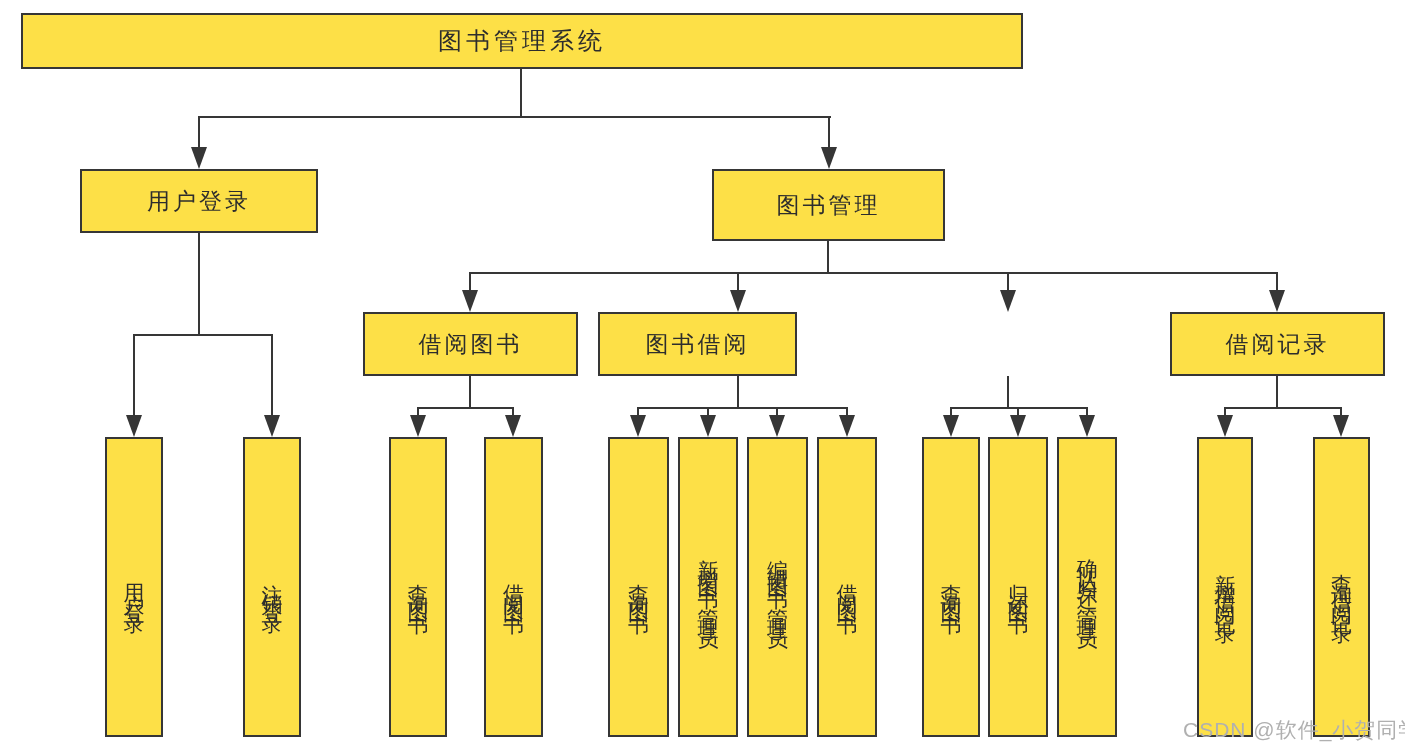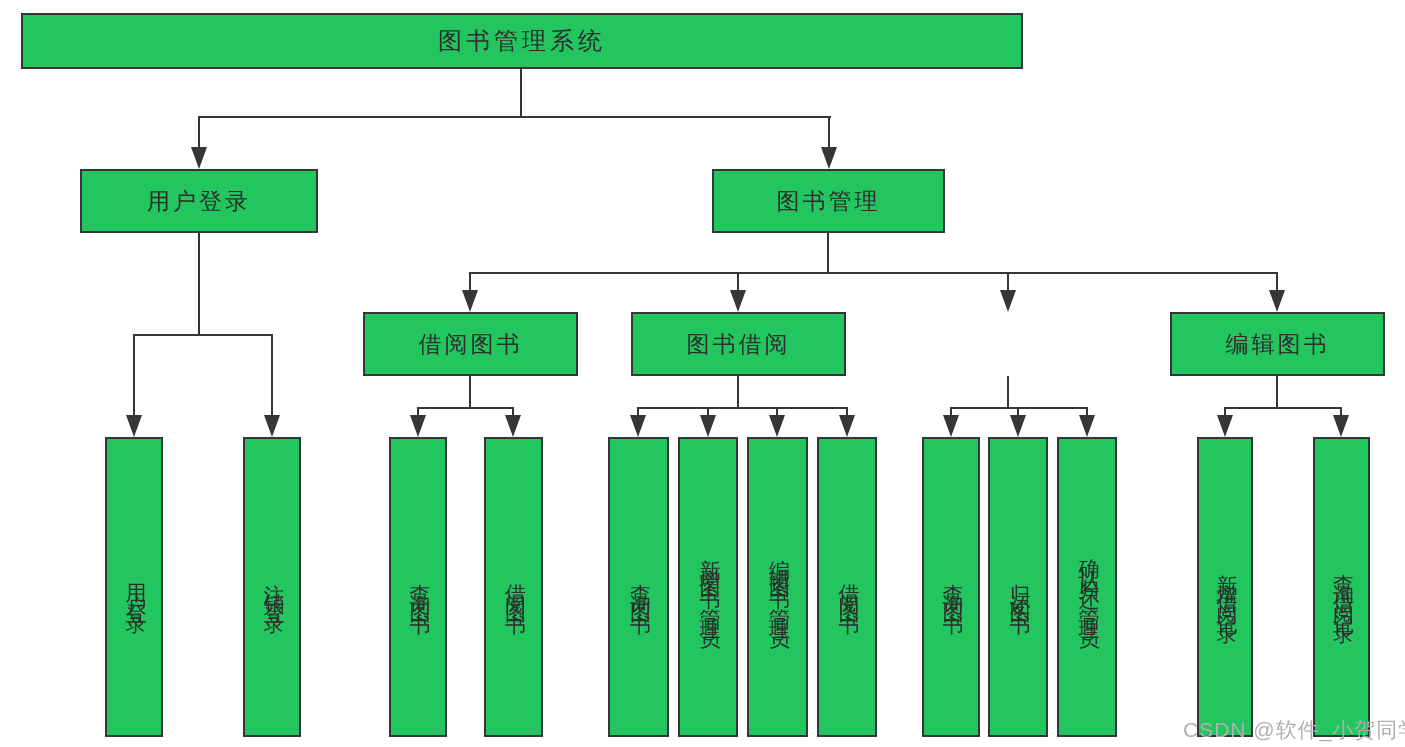--- a/index.html
+++ b/index.html
@@ -2,23 +2,23 @@
 <html><head>
 <meta charset="utf-8">
 <title>图书管理系统</title>
 <style>
   html,body { margin:0; padding:0; background:#ffffff; }
   .canvas {
     position:relative; width:1405px; height:747px; background:#ffffff;
     font-family:"Liberation Sans","DejaVu Sans",sans-serif; overflow:hidden;
   }
   .box {
-    position:absolute; background:#22c55e; border:2px solid #363636;
+    position:absolute; background:#fde047; border:2px solid #363636;
     box-sizing:border-box; display:flex; align-items:center; justify-content:center;
-    color:#2d2d2d; z-index:2;font-family:Liberation Mono, monospace;
+    color:#2d2d2d; z-index:2;
   }
   .box.hz { font-size:23px; letter-spacing:3px; }
   .box.title { font-size:24px; letter-spacing:4px; }
   .box.vt {
     writing-mode:vertical-rl; text-orientation:mixed;
     font-size:21px; letter-spacing:10px;
   }
   .vline, .hline { position:absolute; background:#363636; z-index:1; }
   .vline { width:2px; }
   .hline { height:2px; }
@@ -40,43 +40,43 @@
   <div class="box title" style="left:21px;top:13px;width:1002px;height:56px">图书管理系统</div>
 
   <div class="vline" style="left:520px;top:69px;height:49px"></div>
   <div class="hline" style="left:198px;top:116px;width:633px"></div>
   <div class="vline" style="left:198px;top:116px;height:32px"></div>
   <div class="ah" style="left:191px;top:147px"></div>
   <div class="vline" style="left:828px;top:116px;height:32px"></div>
   <div class="ah" style="left:821px;top:147px"></div>
 
   <div class="box hz" style="left:80px;top:169px;width:238px;height:64px">用户登录</div>
-  <div class="box hz" style="left:712px;top:169px;width:233px;height:64px">图书管理</div>
+  <div class="box hz" style="left:712px;top:169px;width:233px;height:72px">图书管理</div>
 
   <div class="vline" style="left:198px;top:233px;height:103px"></div>
   <div class="hline" style="left:133px;top:334px;width:140px"></div>
   <div class="vline" style="left:133px;top:334px;height:82px"></div>
   <div class="ah" style="left:126px;top:415px"></div>
   <div class="vline" style="left:271px;top:334px;height:82px"></div>
   <div class="ah" style="left:264px;top:415px"></div>
 
   <div class="vline" style="left:827px;top:233px;height:41px"></div>
   <div class="hline" style="left:469px;top:272px;width:809px"></div>
   <div class="vline" style="left:469px;top:272px;height:20px"></div>
   <div class="ah" style="left:462px;top:290px"></div>
   <div class="vline" style="left:737px;top:272px;height:20px"></div>
   <div class="ah" style="left:730px;top:290px"></div>
   <div class="vline" style="left:1007px;top:272px;height:20px"></div>
   <div class="ah" style="left:1000px;top:290px"></div>
   <div class="vline" style="left:1276px;top:272px;height:20px"></div>
   <div class="ah" style="left:1269px;top:290px"></div>
 
   <div class="box hz" style="left:363px;top:312px;width:215px;height:64px">借阅图书</div>
-  <div class="box hz" style="left:631px;top:312px;width:215px;height:64px">图书借阅</div>
-  <div class="box hz" style="left:1170px;top:312px;width:215px;height:64px">编辑图书</div>
+  <div class="box hz" style="left:598px;top:312px;width:199px;height:64px">图书借阅</div>
+  <div class="box hz" style="left:1170px;top:312px;width:215px;height:64px">借阅记录</div>
 
   <div class="vline" style="left:469px;top:376px;height:33px"></div>
   <div class="hline" style="left:417px;top:407px;width:97px"></div>
   <div class="vline" style="left:417px;top:407px;height:10px"></div>
   <div class="ah" style="left:410px;top:415px"></div>
   <div class="vline" style="left:512px;top:407px;height:10px"></div>
   <div class="ah" style="left:505px;top:415px"></div>
 
   <div class="vline" style="left:737px;top:376px;height:33px"></div>
   <div class="hline" style="left:637px;top:407px;width:211px"></div>

